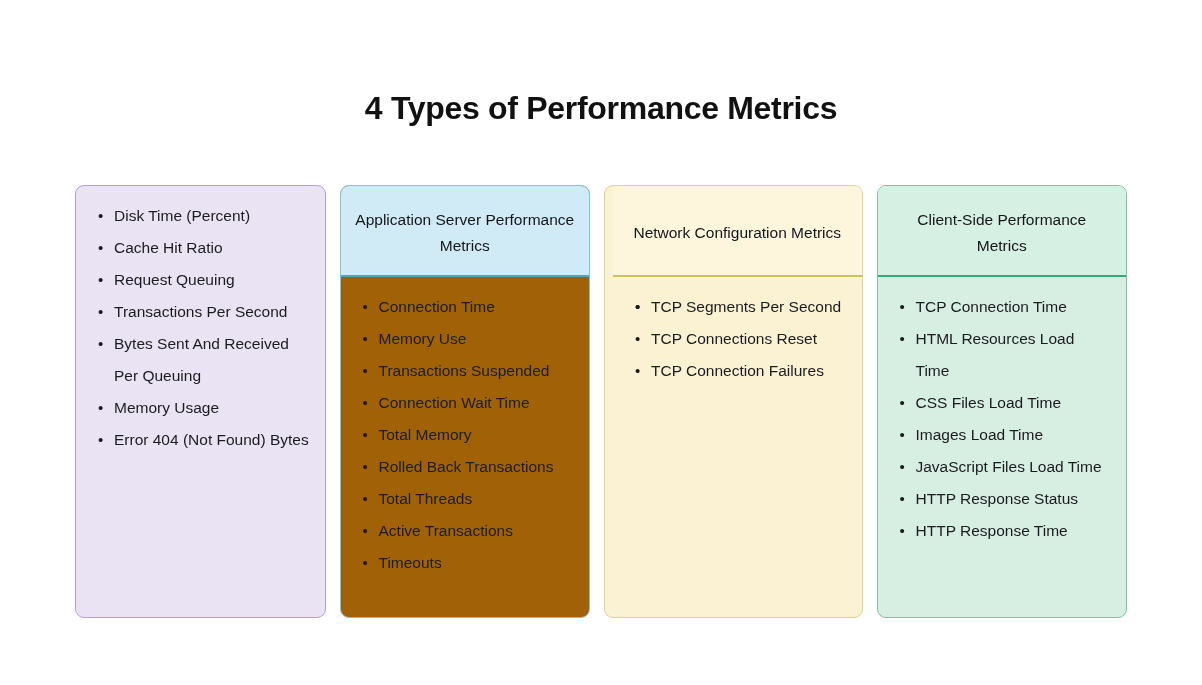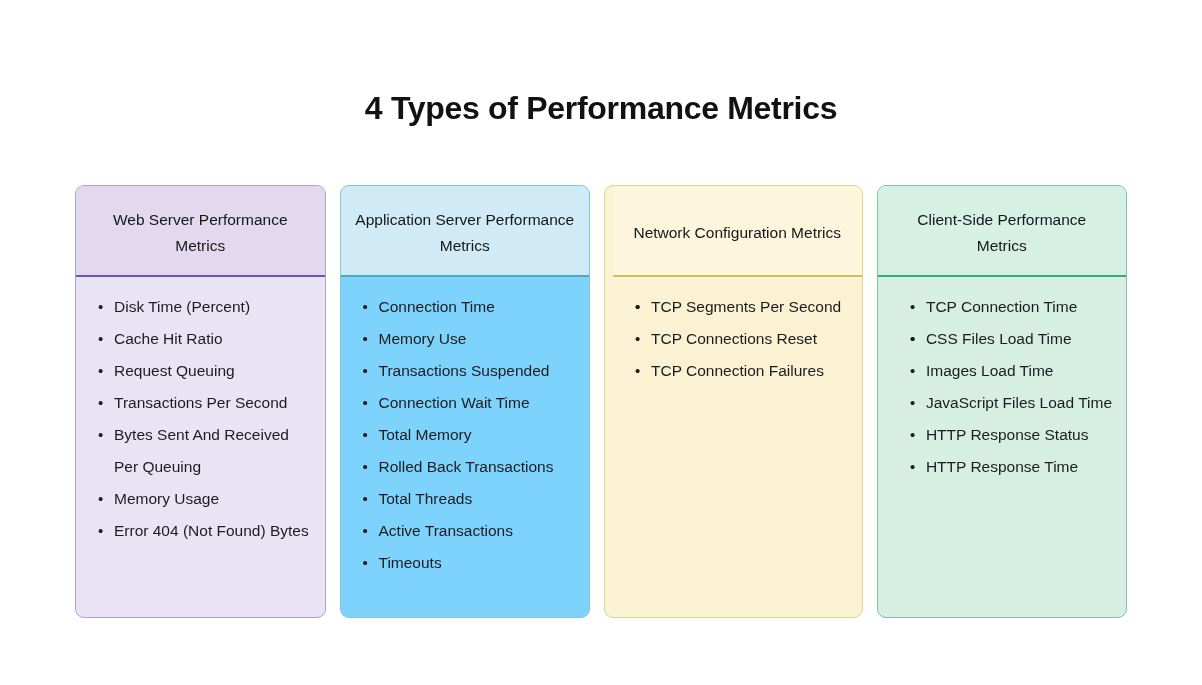--- a/index.html
+++ b/index.html
@@ -86,40 +86,39 @@
     width: 10px;
     line-height: 32px;
     font-size: 15px;
     color: #1b1c20;
   }
 
   
   .c1 { background: #eae3f3; border-color: #b49fd4; }
   .c1 .card-header { background: #e2d9ef; border-bottom-color: #6f55a8; }
   
-  .c2 { background: #7dd3fc; border-color: #7fc6da; justify-content: flex-end; }
+  .c2 { background: #a16207; border-color: #7fc6da; justify-content: flex-end; }
   .c2 .card-header { background: #d0ebf6; border-bottom-color: #4fa9bc; }
   
   .c3 { background: #faf2d3; border-color: #ddd58a; padding-left: 8px; }
   .c3 .card-header { background: #fdf6dd; border-bottom-color: #c8c35c; }
   
   .c4 { background: #d7eee2; border-color: #7cc4a5; align-items: flex-end; }
   .c4 .card-header { background: #d6f0e3; border-bottom-color: #36a881; }
 </style>
 </head>
 <body>
 
 <div id="page">
 
   <div id="page-title">4 Types of Performance Metrics</div>
 
   <div id="cards">
 
     <div class="card c1">
-      <div class="card-header">Web Server Performance Metrics</div>
       <div class="card-body">
         <ul>
           <li><span class="bullet">•</span><span>Disk Time (Percent)</span></li>
           <li><span class="bullet">•</span><span>Cache Hit Ratio</span></li>
           <li><span class="bullet">•</span><span>Request Queuing</span></li>
           <li><span class="bullet">•</span><span>Transactions Per Second</span></li>
           <li><span class="bullet">•</span><span>Bytes Sent And Received Per Queuing</span></li>
           <li><span class="bullet">•</span><span>Memory Usage</span></li>
           <li><span class="bullet">•</span><span>Error 404 (Not Found) Bytes</span></li>
         </ul>
@@ -153,21 +152,21 @@
           <li><span class="bullet">•</span><span>TCP Connection Failures</span></li>
         </ul>
       </div>
     </div>
 
     <div class="card c4">
       <div class="card-header">Client-Side Performance Metrics</div>
       <div class="card-body">
         <ul>
           <li><span class="bullet">•</span><span>TCP Connection Time</span></li>
-          <li><span class="bullet">•</span></li>
+          <li><span class="bullet">•</span><span>HTML Resources Load Time</span></li>
           <li><span class="bullet">•</span><span>CSS Files Load Time</span></li>
           <li><span class="bullet">•</span><span>Images Load Time</span></li>
           <li><span class="bullet">•</span><span>JavaScript Files Load Time</span></li>
           <li><span class="bullet">•</span><span>HTTP Response Status</span></li>
           <li><span class="bullet">•</span><span>HTTP Response Time</span></li>
         </ul>
       </div>
     </div>
 
   </div>

